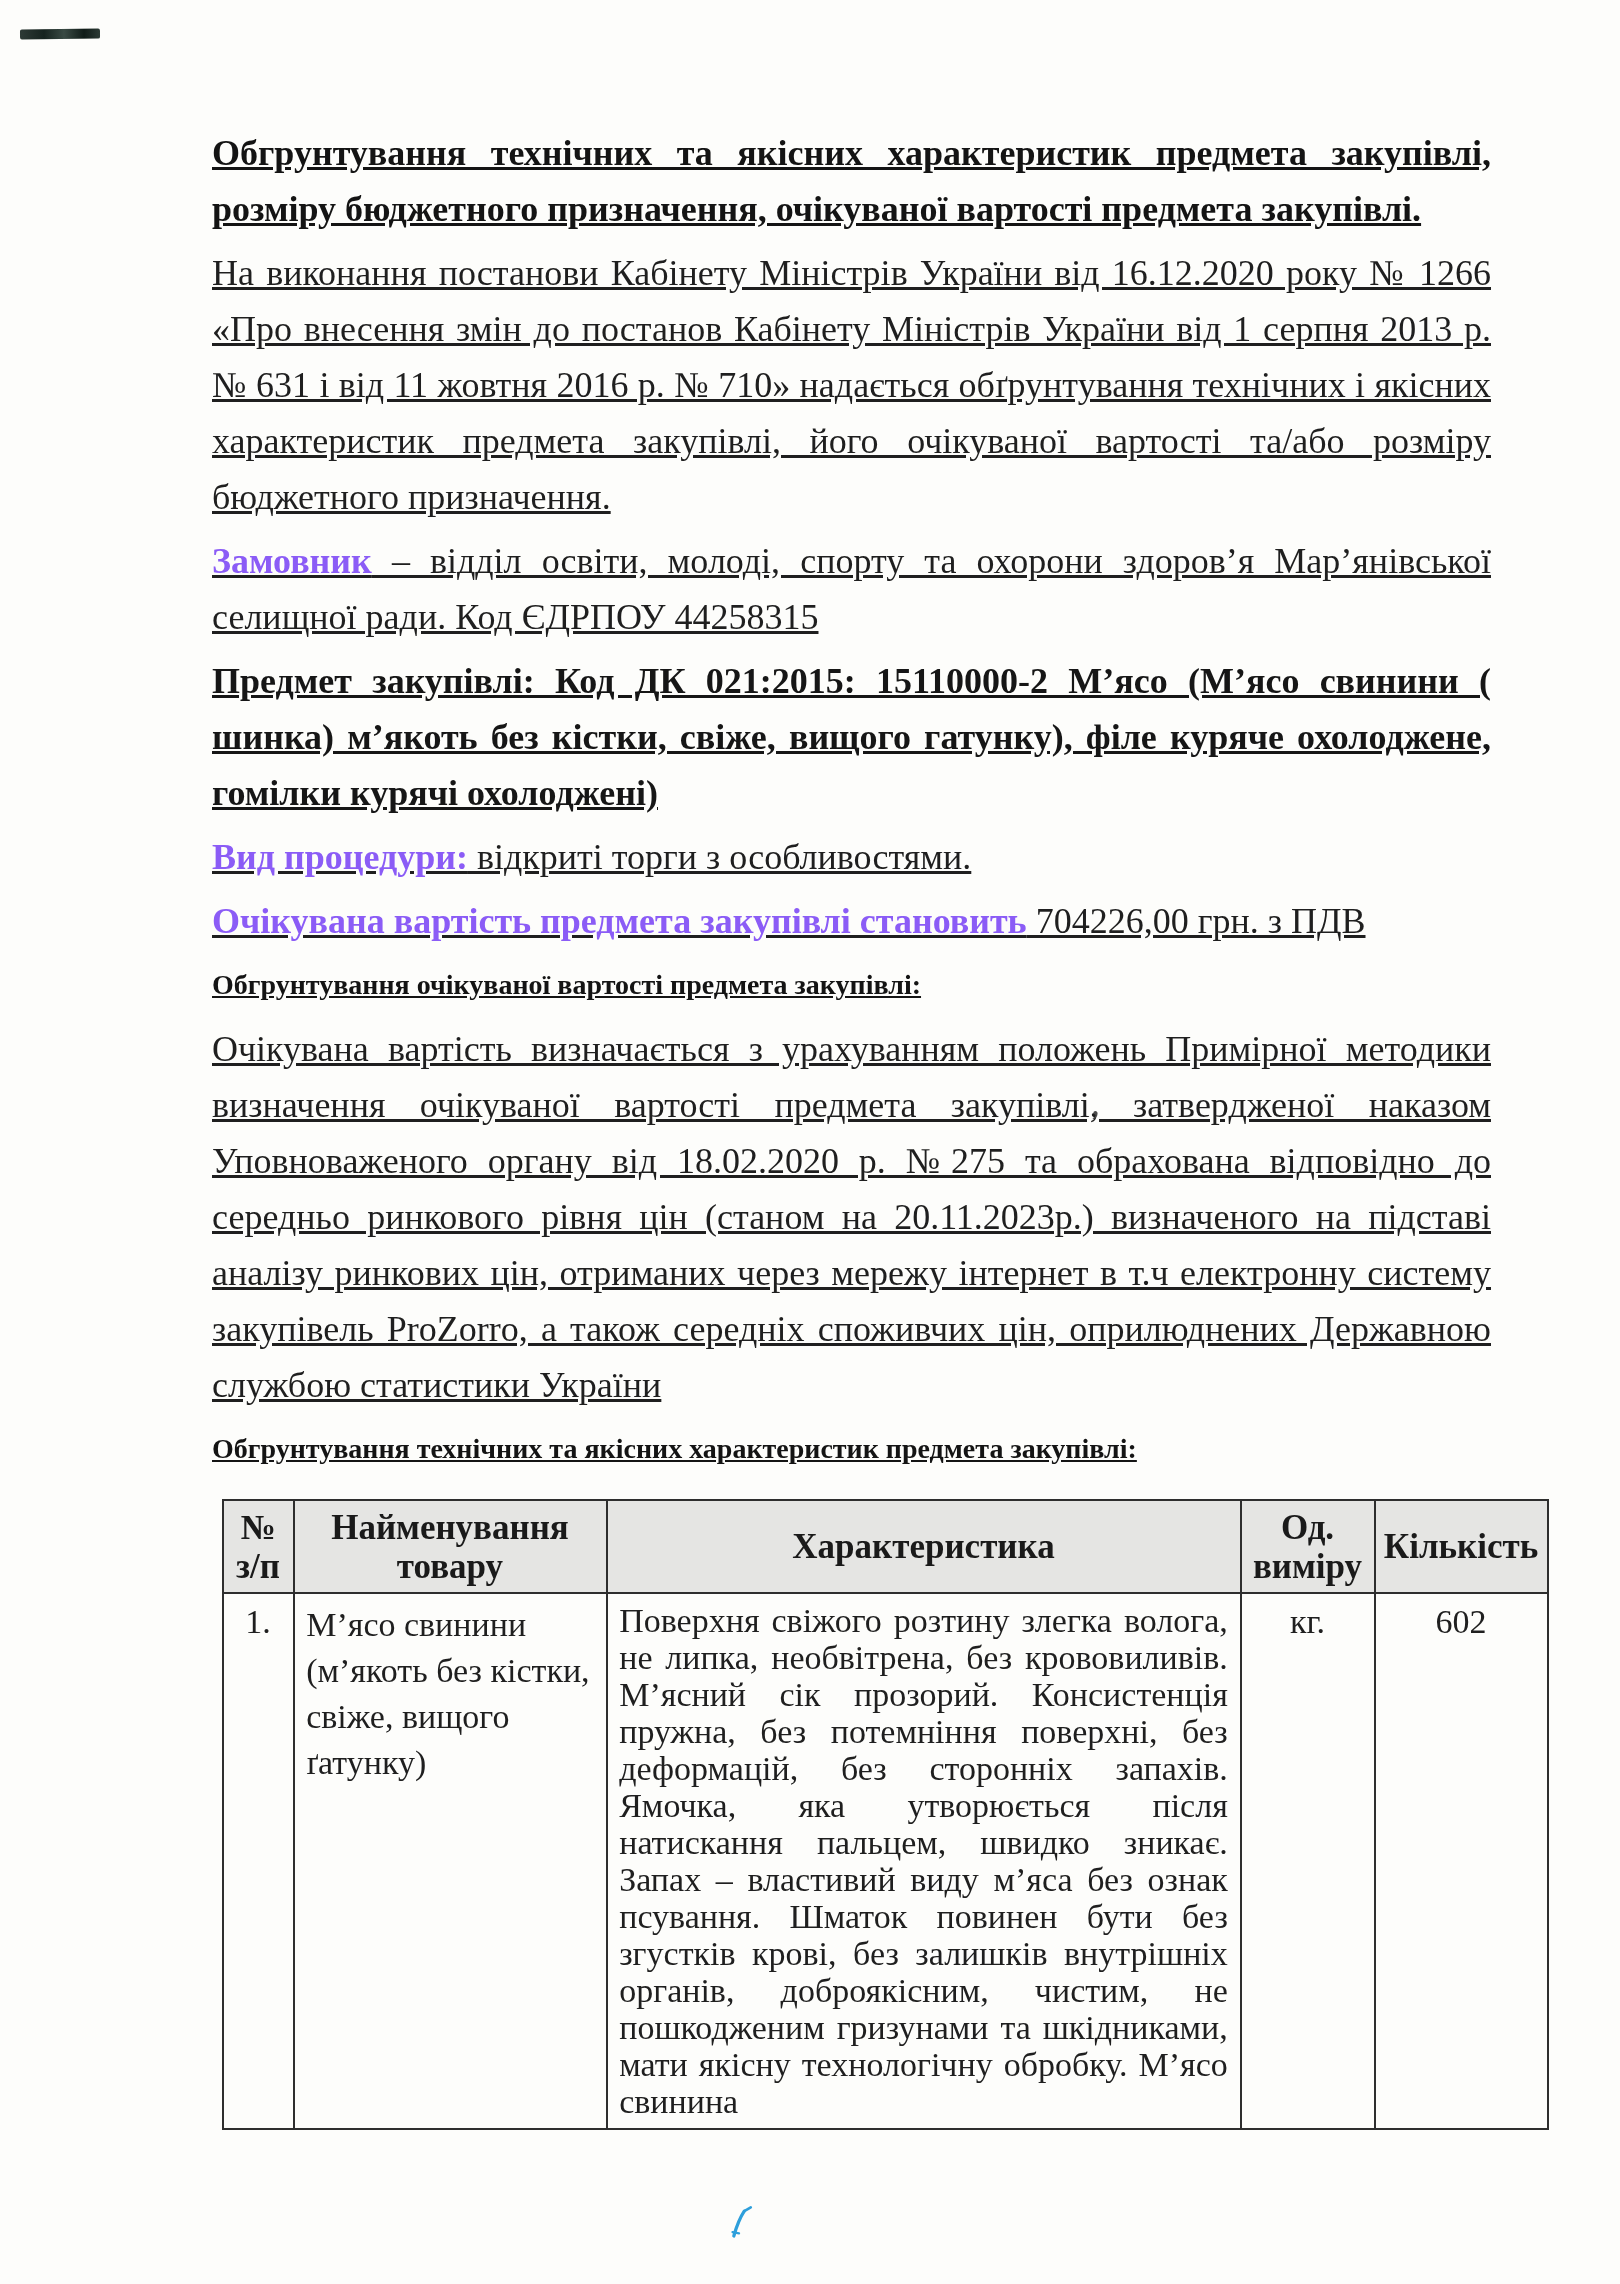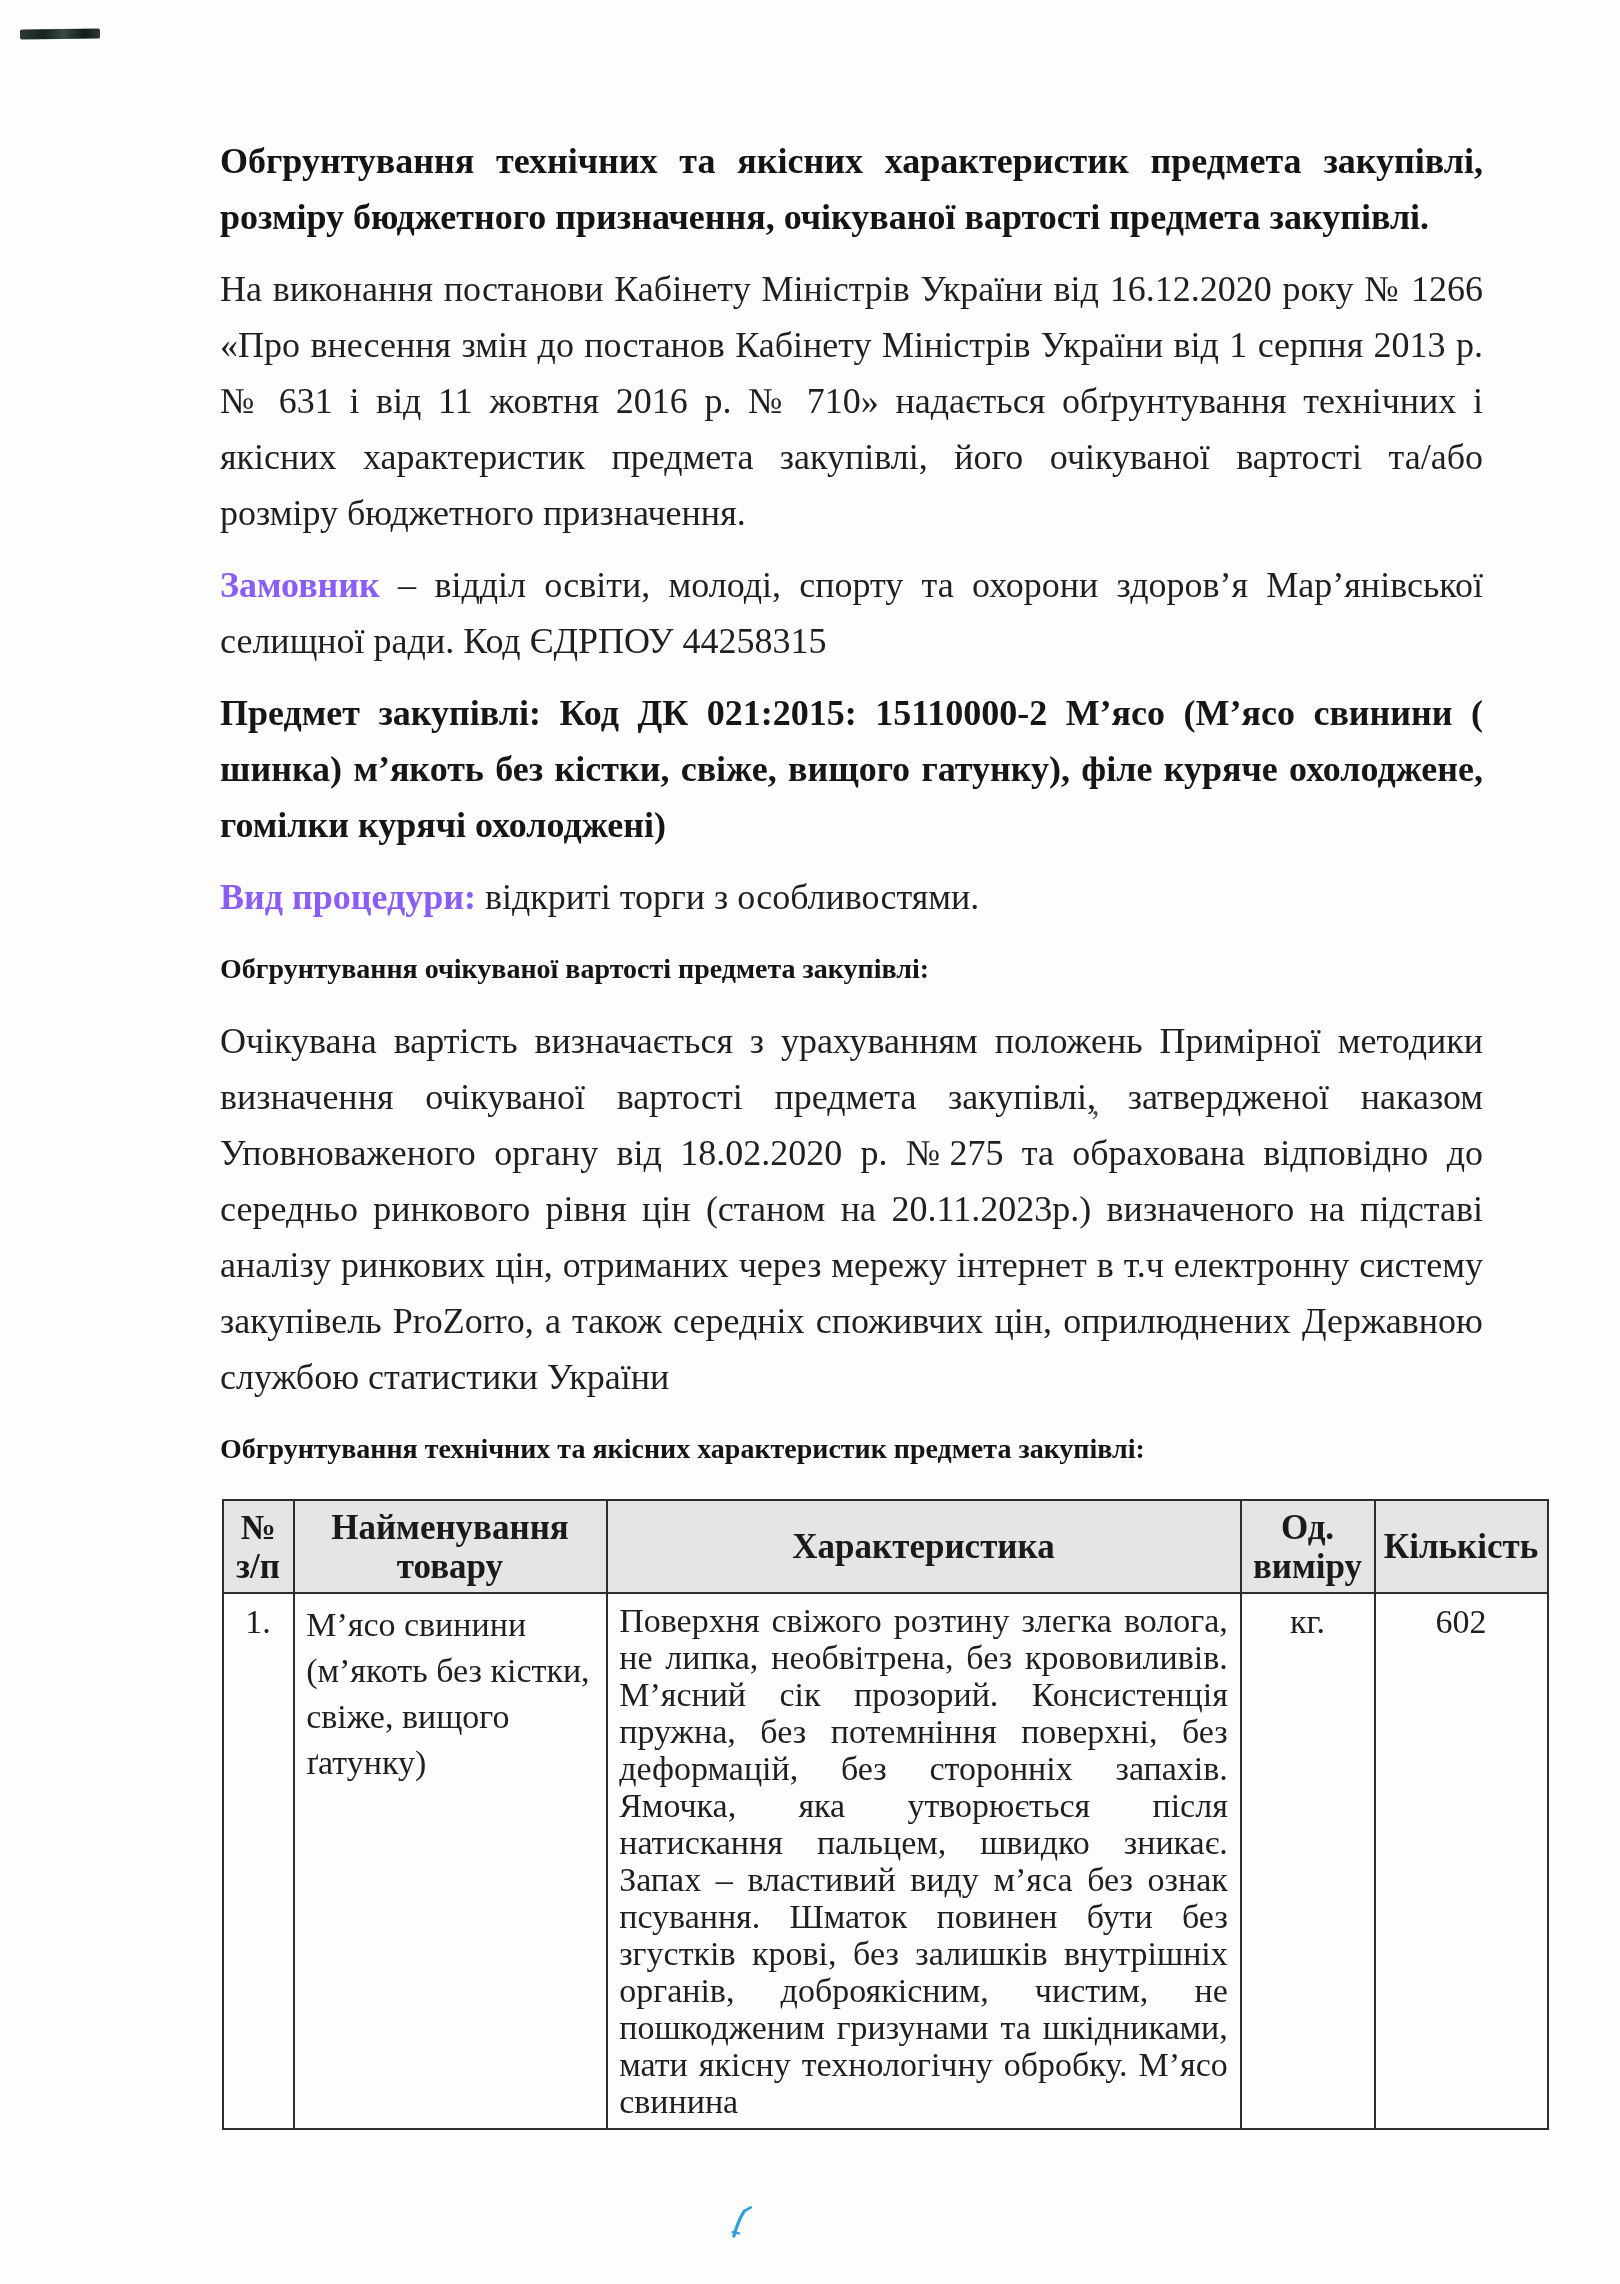--- a/index.html
+++ b/index.html
@@ -20,21 +20,21 @@
     background:linear-gradient(90deg,#2e3a36,#16231f 30%,#3a4a44 55%,#101c18 80%,#2c3a35);
     border-radius:1.9px;
     transform:rotate(-0.6deg);
   }
   .content {
     position:absolute; left:204px; top:0;
     width:1295px;
     font-size:36px; line-height:56px;
     color:#1f1f1f;
   }
-  .content p, .content h1, .content h2 { margin:16px; }
+  .content p, .content h1, .content h2 { margin:8px;text-decoration:underline; }
   .title {
     padding-top:117px;
     font-weight:bold; color:#141414;
     text-align:justify;
     font-size:36px; line-height:56px;
   }
   .p-intro   { margin-top:13px; text-align:justify; }
   .p-customer{ margin-top:15.6px; text-align:justify; }
   .p-subject { margin-top:6.5px; text-align:justify; font-weight:bold; color:#161616; }
   .p-procedure { margin-top:6.5px; }
@@ -92,20 +92,21 @@
     <h1 class="title">Обгрунтування технічних та якісних характеристик предмета закупівлі, розміру бюджетного призначення, очікуваної вартості предмета закупівлі.</h1>
 
     <p class="p-intro">На виконання постанови Кабінету Міністрів України від 16.12.2020 року № 1266 «Про внесення змін до постанов Кабінету Міністрів України від 1 серпня 2013 р. № 631 і від 11 жовтня 2016 р. № 710» надається обґрунтування технічних і якісних характеристик предмета закупівлі, його очікуваної вартості та/або розміру бюджетного призначення.</p>
 
     <p class="p-customer"><span class="bold">Замовник</span><span> – відділ освіти, молоді, спорту та охорони здоров’я Мар’янівської селищної ради. Код ЄДРПОУ 44258315</span></p>
 
     <p class="p-subject">Предмет закупівлі: Код ДК 021:2015: 15110000-2 М’ясо (М’ясо свинини ( шинка) м’якоть без кістки, свіже, вищого гатунку), філе куряче охолоджене, гомілки курячі охолоджені)</p>
 
     <p class="p-procedure"><span class="bold">Вид процедури:</span><span> відкриті торги з особливостями.</span></p>
 
+    <p class="p-expected"><span class="bold">Очікувана вартість предмета закупівлі становить</span><span> 704226,00 грн. з ПДВ</span></p>
 
 
     <h2 class="h-value">Обгрунтування очікуваної вартості предмета закупівлі:</h2>
 
     <p class="p-value">Очікувана вартість визначається з урахуванням положень Примірної методики визначення очікуваної вартості предмета закупівлі, затвердженої наказом Уповноваженого органу від 18.02.2020 р. №275 та обрахована відповідно до середньо ринкового рівня цін (станом на 20.11.2023р.) визначеного на підставі аналізу ринкових цін, отриманих через мережу інтернет в т.ч електронну систему закупівель ProZorro, а також середніх споживчих цін, оприлюднених Державною службою статистики України</p>
 
     <h2 class="h-tech">Обгрунтування технічних та якісних характеристик предмета закупівлі:</h2>
 
     <table class="spec">
       <colgroup>

